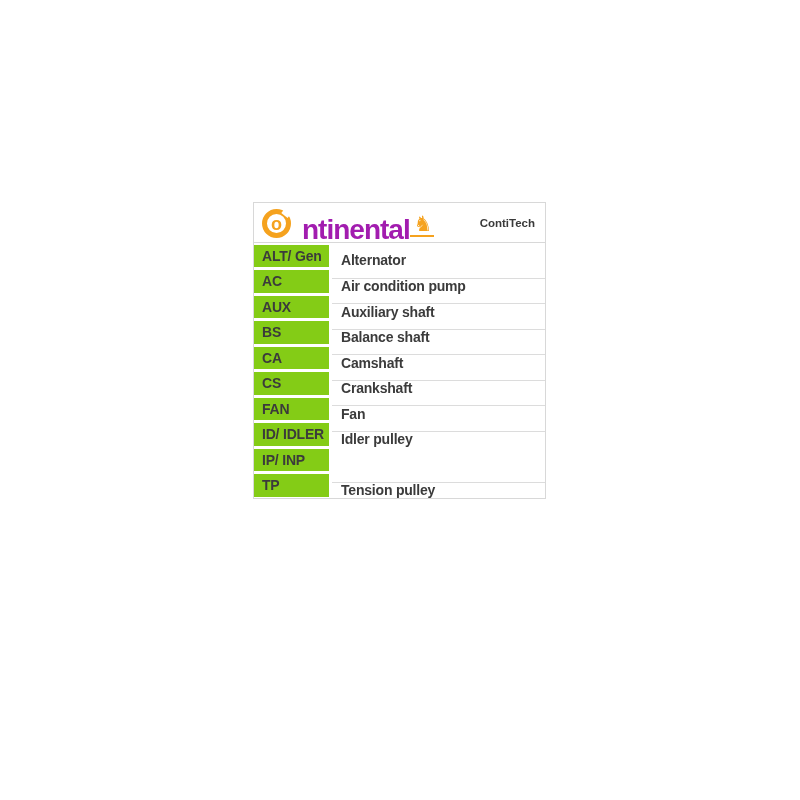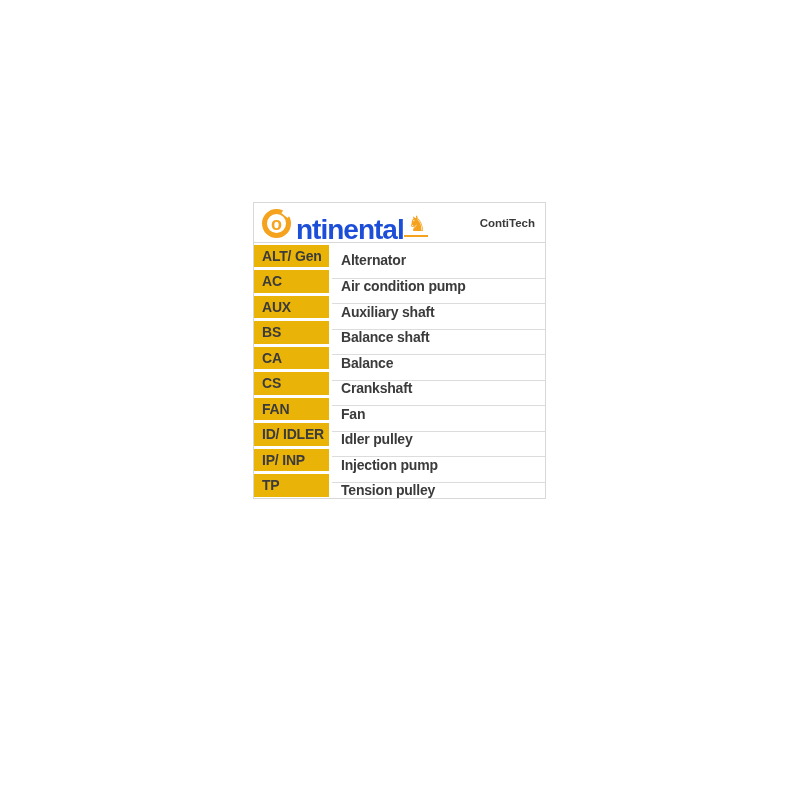--- a/index.html
+++ b/index.html
@@ -66,22 +66,22 @@
     font-weight: 700;
     color: #f5a21e;
   }
   .wordmark-rest {
     position: relative;
     top: 4px;
     font-size: 28px;
     line-height: 24px;
     font-weight: 700;
     letter-spacing: -1px;
-    color: #1d4ed8;
-    margin-left: 5px;
+    color: #a21caf;
+    margin-left: 11px;
   }
   .horse-wrap {
     position: relative;
     width: 22px;
     height: 31px;
     margin-left: 2px;
   }
   .horse-glyph {
     position: absolute;
     left: 2px;
@@ -109,21 +109,21 @@
   }
   
   .row {
     display: flex;
     height: 25.5px;
     box-sizing: border-box;
   }
   .abbr-cell {
     width: 75px;
     margin: 1.5px 3px 1.5px 0;
-    background: #eab308;
+    background: #84cc16;
     display: flex;
     align-items: center;
     padding-left: 8px;
     box-sizing: border-box;
   }
   .label-cell {
     flex: 1;
     display: flex;
     align-items: center;
     padding-left: 9px;
@@ -179,42 +179,41 @@
           <div class="label-cell">Auxiliary shaft</div>
         </div>
 
         <div class="row">
           <div class="abbr-cell">BS</div>
           <div class="label-cell">Balance shaft</div>
         </div>
 
         <div class="row">
           <div class="abbr-cell">CA</div>
-          <div class="label-cell">Balance</div>
+          <div class="label-cell">Camshaft</div>
         </div>
 
         <div class="row">
           <div class="abbr-cell">CS</div>
           <div class="label-cell">Crankshaft</div>
         </div>
 
         <div class="row">
           <div class="abbr-cell">FAN</div>
           <div class="label-cell">Fan</div>
         </div>
 
 
         <div class="row">
           <div class="abbr-cell">ID/ IDLER</div>
           <div class="label-cell">Idler pulley</div>
         </div>
 
         <div class="row">
           <div class="abbr-cell">IP/ INP</div>
-          <div class="label-cell">Injection pump</div>
         </div>
 
 
 
         <div class="row">
           <div class="abbr-cell">TP</div>
           <div class="label-cell">Tension pulley</div>
         </div>
 
       </div>

